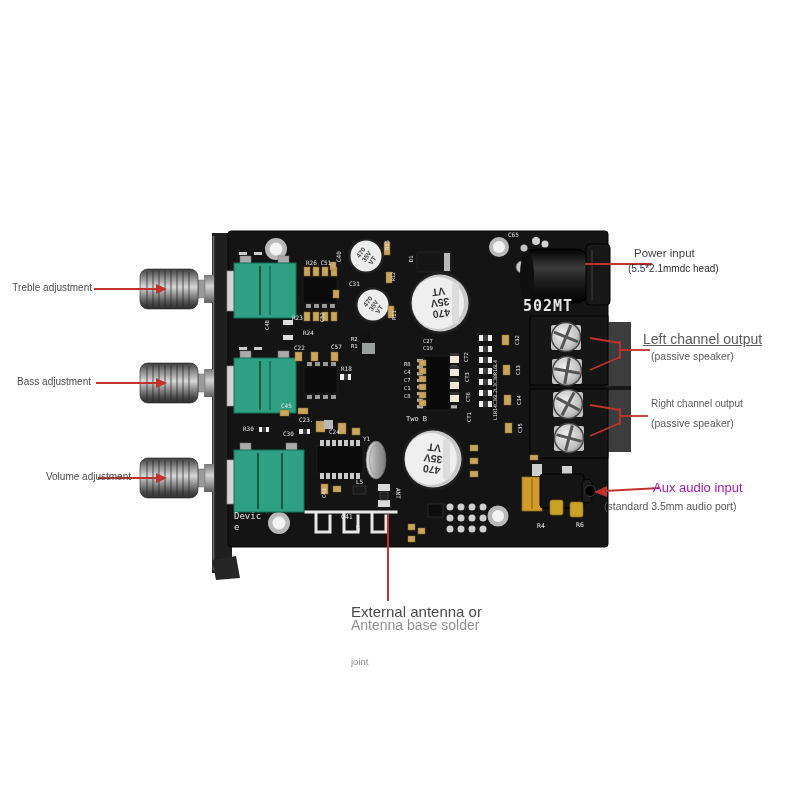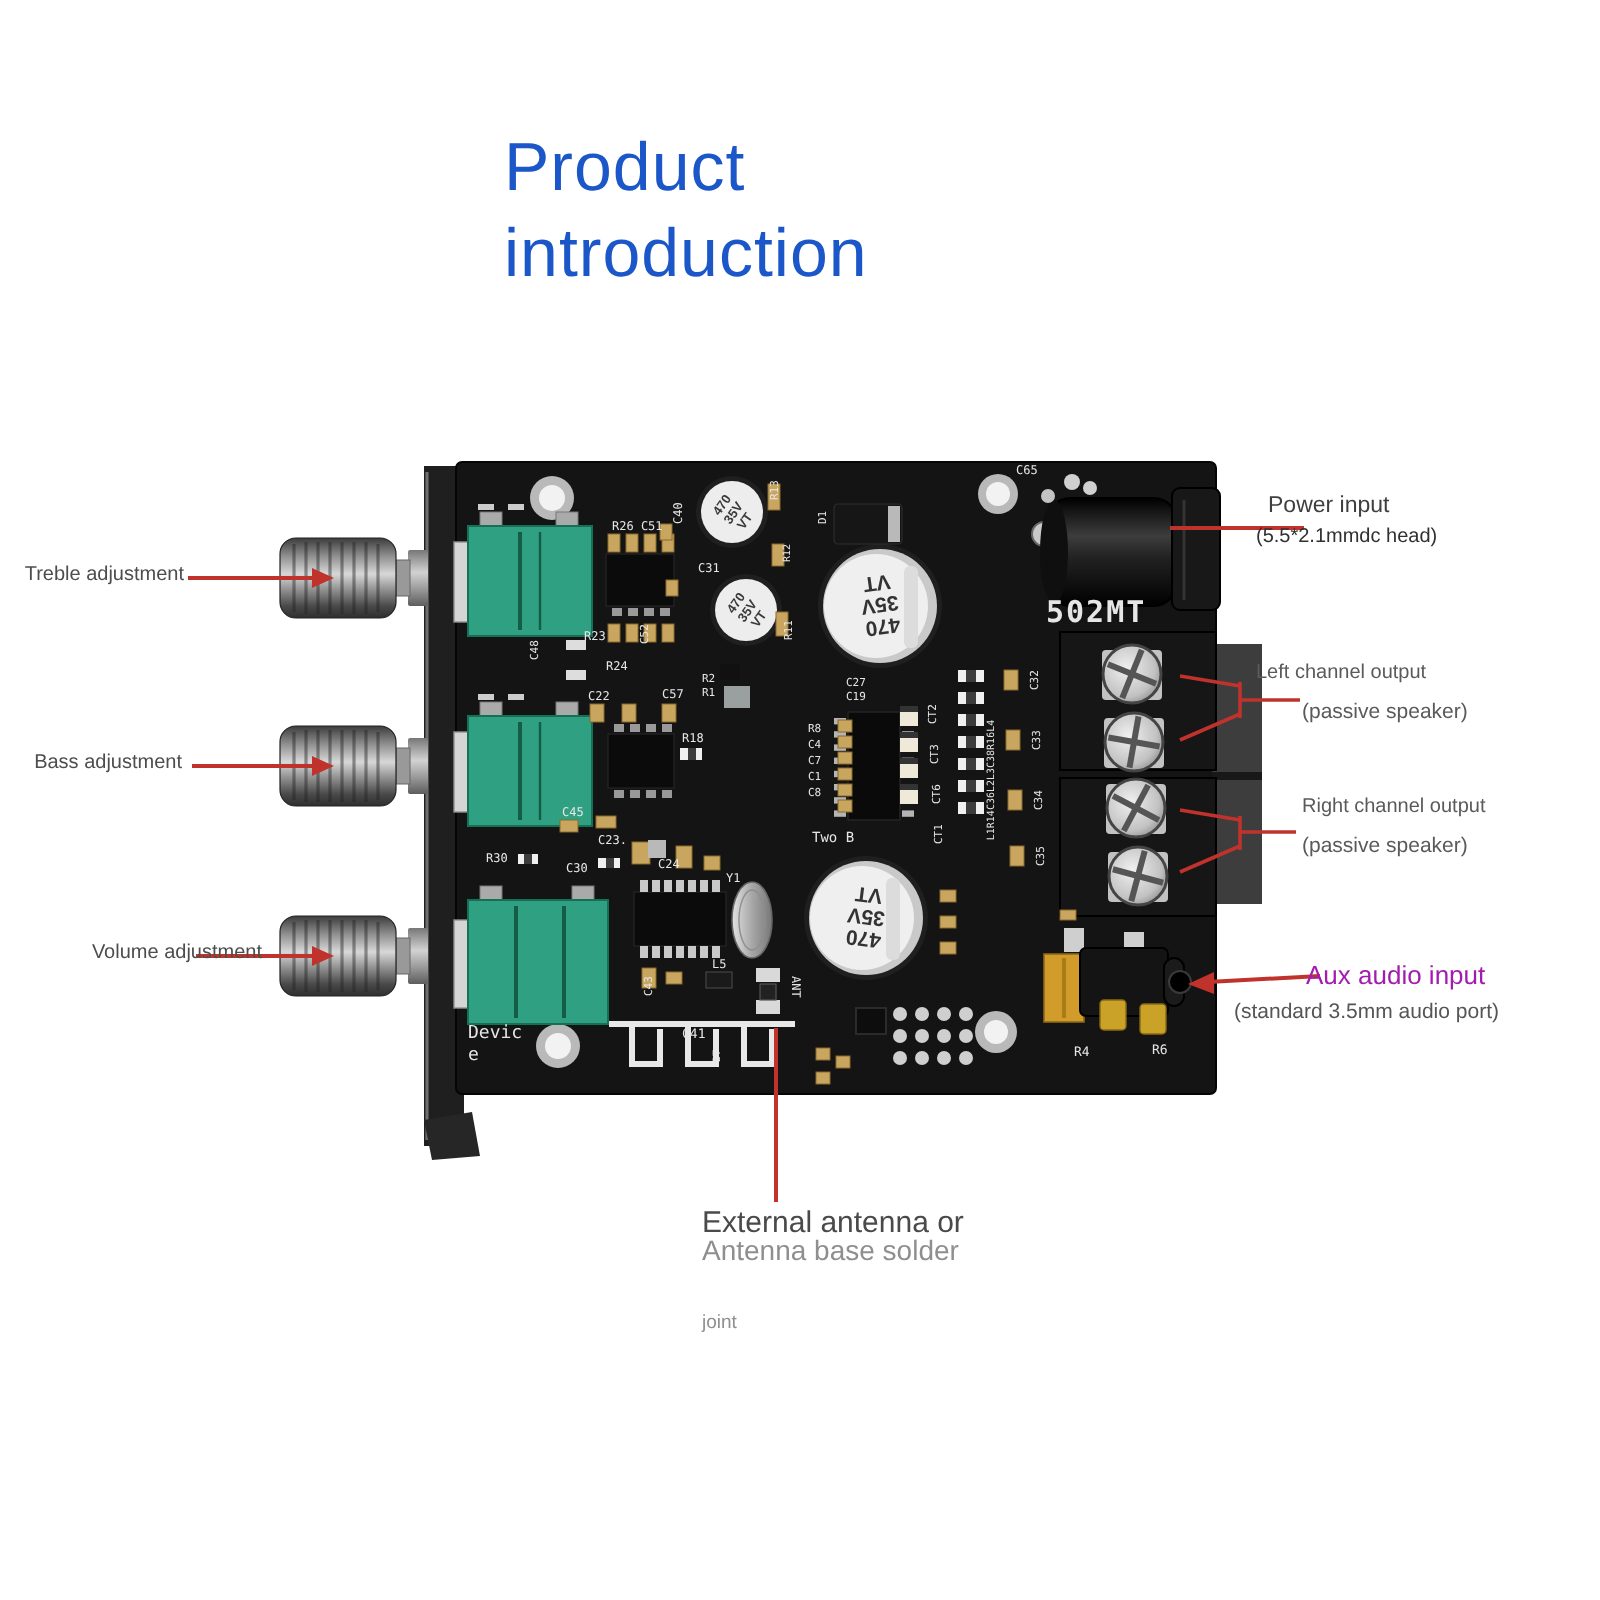--- a/index.html
+++ b/index.html
@@ -5,41 +5,39 @@
   html,body{margin:0;padding:0;background:#ffffff;}
   .stage{position:relative;width:800px;height:800px;background:#fff;overflow:hidden;
          font-family:"Liberation Sans", sans-serif;}
   .title{position:absolute;left:252px;top:63px;font-size:34px;line-height:43px;
          color:#1b57c9;font-weight:500;white-space:pre-line;letter-spacing:0.5px;}
   svg.layer{position:absolute;left:0;top:0;}
   .lbl{position:absolute;color:#4d4d4d;font-size:10px;white-space:nowrap;}
   .lbl-r{text-align:right;}
   .power-main{left:634px;top:247px;font-size:11.5px;color:#3f3f3f;}
   .power-sub{left:628px;top:263px;font-size:10px;color:#303030;}
-  .lch-main{left:628px;top:331px;font-size:10px;color:#5a5a5a;}
+  .lch-main{left:643px;top:331px;font-size:14px;color:#5a5a5a;text-decoration:underline;}
   .lch-sub{left:651px;top:350px;font-size:10.5px;color:#5a5a5a;}
   .rch-main{left:651px;top:398px;font-size:10px;color:#5a5a5a;text-align:center;}
   .rch-sub{left:651px;top:417px;font-size:10.5px;color:#5a5a5a;}
   .aux-main{left:653px;top:480px;font-size:13px;color:#a21caf;}
-  .aux-sub{left:617px;top:500px;font-size:10.5px;color:#555;}
+  .aux-sub{left:604px;top:500px;font-size:10.5px;color:#555;}
   .ant-main{left:351px;top:603px;font-size:15px;color:#4a4a4a;}
   .ant-sub{left:351px;top:617px;font-size:14px;color:#8f8f8f;}
   .ant-sub2{left:351px;top:628px;font-size:9.5px;color:#8f8f8f;margin-top:28px;}
   .treble-lbl{right:708px;top:282px;text-align:center;}
   .bass-lbl{right:709px;top:376px;}
   .volume-lbl{right:669px;top:471px;}
   .silk{font-family:"DejaVu Sans Mono", monospace;fill:#e6e6e6;}
 </style>
 </head>
 <body>
 
 <div class="stage">
 
-  <div class="title">Product
-introduction</div>
 
   <svg class="layer" width="800" height="800" viewBox="0 0 800 800">
     <defs>
       <linearGradient id="knobGrad" x1="0" y1="0" x2="0" y2="1">
         <stop offset="0" stop-color="#3c3c3c"></stop>
           <stop offset="0.22" stop-color="#8d8d8d"></stop>
         <stop offset="0.45" stop-color="#d8d8d8"></stop>
           <stop offset="0.62" stop-color="#9a9a9a"></stop>
         <stop offset="0.85" stop-color="#4a4a4a"></stop>
           <stop offset="1" stop-color="#2e2e2e"></stop>

